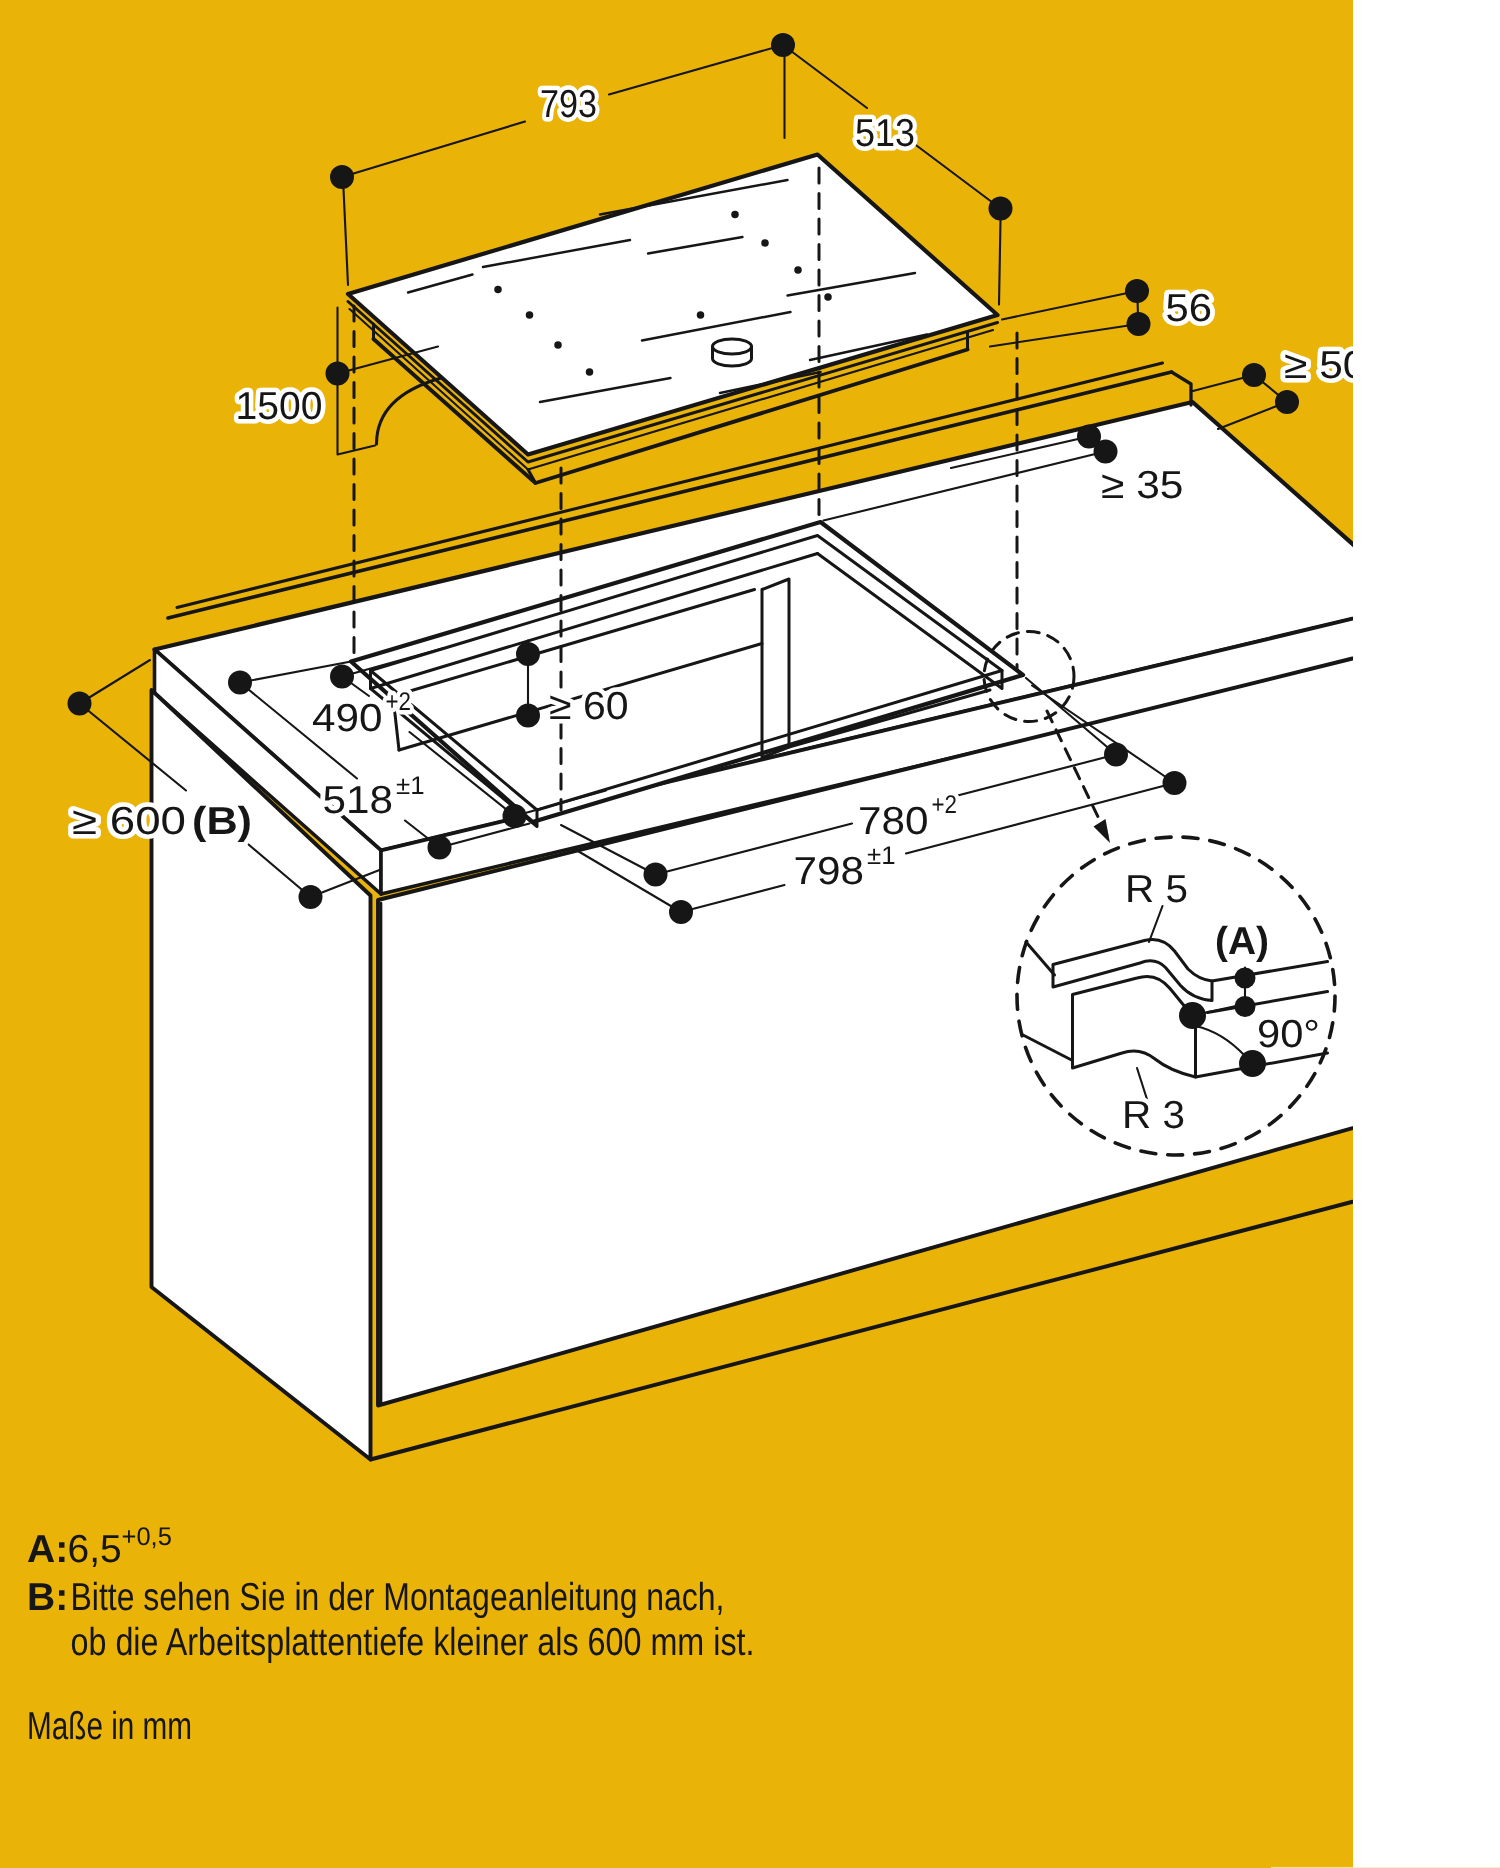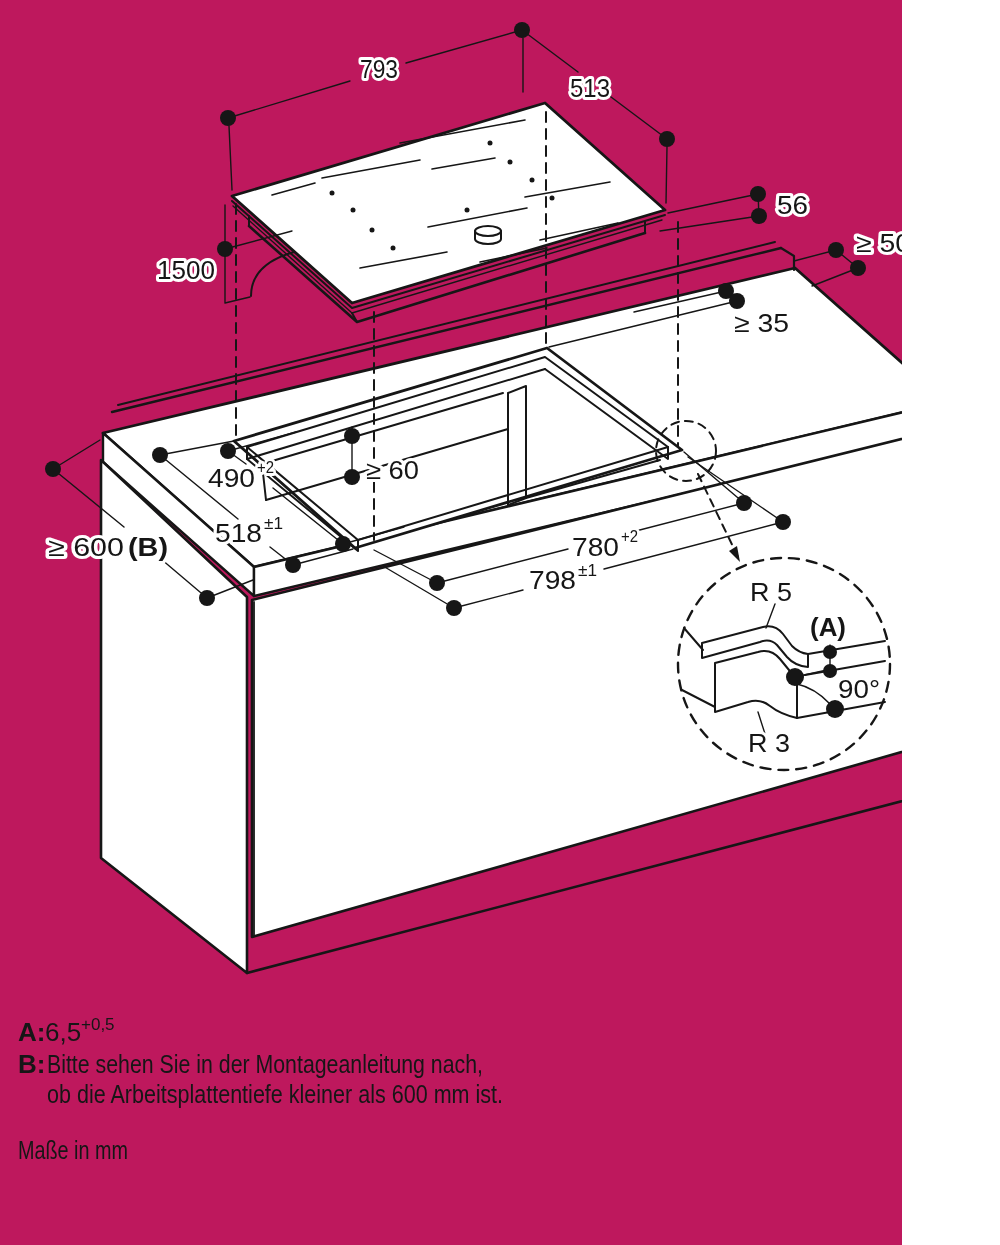--- a/index.html
+++ b/index.html
@@ -1,18 +1,18 @@
 <!DOCTYPE html>
 <html><head>
 <meta charset="utf-8">
 <title>drawing</title>
 <style>
   html,body{margin:0;padding:0;background:#fff;}
   body{width:1000px;height:1245px;font-family:"Liberation Sans",sans-serif;}
-  .stage{position:relative;width:902px;height:1245px;background:#be185d;overflow:hidden;}
+  .stage{position:relative;width:902px;height:1245px;background:#eab308;overflow:hidden;}
   svg{display:block;}
   .ln{stroke:#161616;fill:none;stroke-linecap:round;stroke-linejoin:round;}
   .w28{stroke-width:2.8}.w26{stroke-width:2.6}.w24{stroke-width:2.4}
   .w22{stroke-width:2.2}.w2{stroke-width:2}.w18{stroke-width:1.8}
   .w16{stroke-width:1.6}.w14{stroke-width:1.4}
   .fillw{fill:#ffffff;}
   .dot{fill:#161616;stroke:none;}
   .dash{stroke-dasharray:10 7;}
   .dashc{stroke-dasharray:10 8;}
   .dashs{stroke-dasharray:8 6;}

